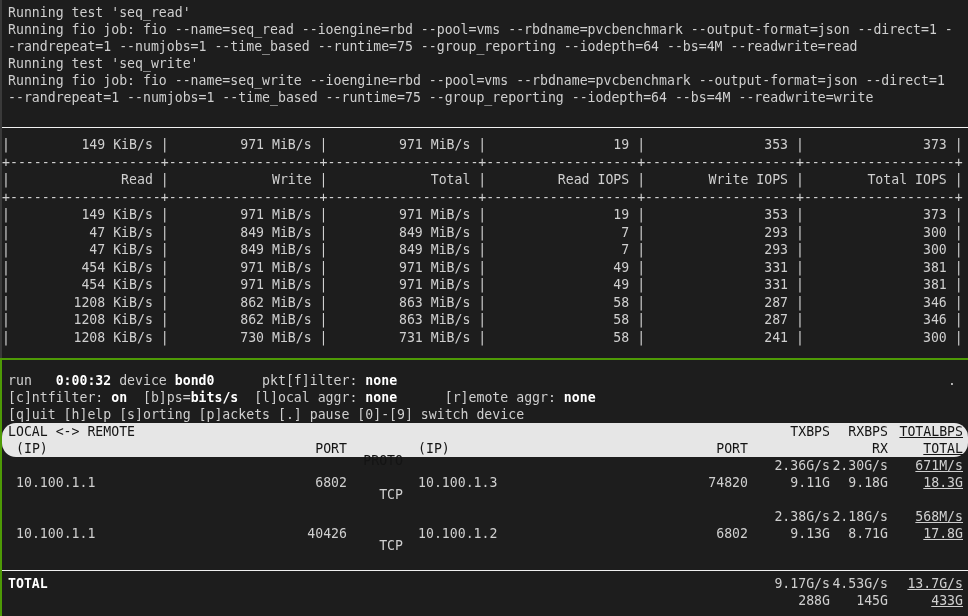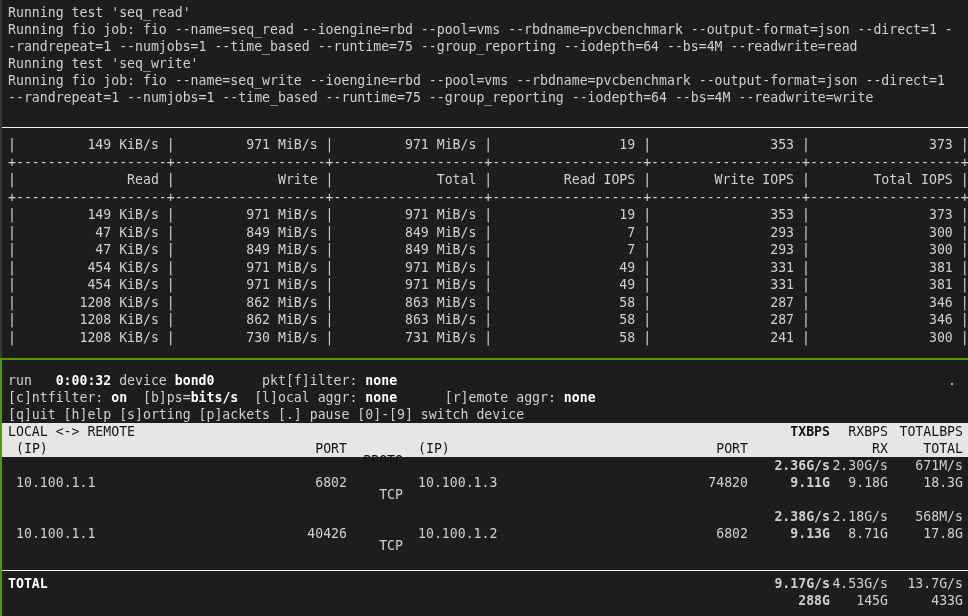--- a/index.html
+++ b/index.html
@@ -21,32 +21,32 @@
   }
   .divider{height:2px;background:var(--green);width:100%;}
   .pane-bottom{
     height:318px;border-left:2px solid var(--green);
     overflow:hidden;position:relative;
   }
   .clip-top{height:4px;overflow:hidden;}
   .f-line{height:17px;line-height:17px;white-space:pre;padding-left:6px;}
   .hrline{height:1px;background:var(--rule);margin-top:21px;width:100%;}
   #bench-table{margin-top:8px;}
-  .t-line{height:17.5px;line-height:17.5px;white-space:pre;padding-left:6px;}
+  .t-line{height:17.5px;line-height:17.5px;white-space:pre;}
   
   .spacer12{height:12px;}
   .nline{position:relative;height:17px;line-height:17px;white-space:pre;}
   .nline .left{position:absolute;left:6px;top:0;}
   .nline .ipleft{position:absolute;left:14px;top:0;}
   .col{position:absolute;top:0;left:0;text-align:right;}
   .c-lport{width:345px;} .c-proto{width:401px;margin-top:12px;}
   .c-rip{position:absolute;top:0;left:416px;}
-  .c-rport{width:746px;} .c-tx{width:828px;font-weight:bold;} .c-rx{width:886px;} .c-tot{width:961px;}
+  .c-rport{width:746px;} .c-tx{width:828px;} .c-rx{width:886px;} .c-tot{width:961px;text-decoration:underline;}
   .b{font-weight:bold;color:var(--bright);}
-  .hbar{background:var(--hdr-bg);color:var(--hdr-fg);}
+  .hbar{background:var(--hdr-bg);color:var(--hdr-fg);border-radius:14px;}
   .dot{position:absolute;right:12px;top:0;}
   .hr2{height:1px;background:var(--rule);width:100%;margin-top:28px;}
   .mt4{margin-top:4px;}
   .gap17{height:17px;}
 </style>
 </head>
 <body>
 
 <div class="screen">
 

